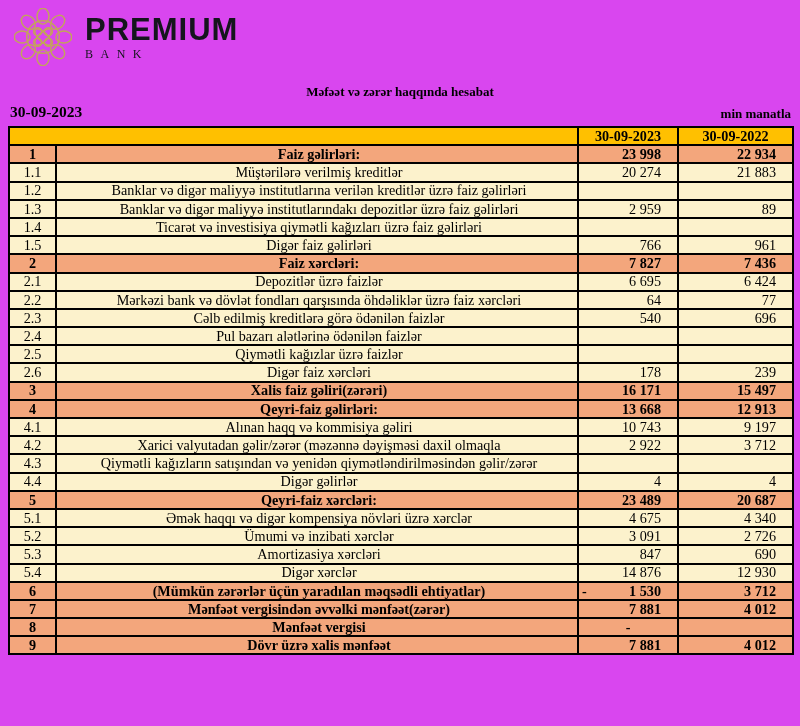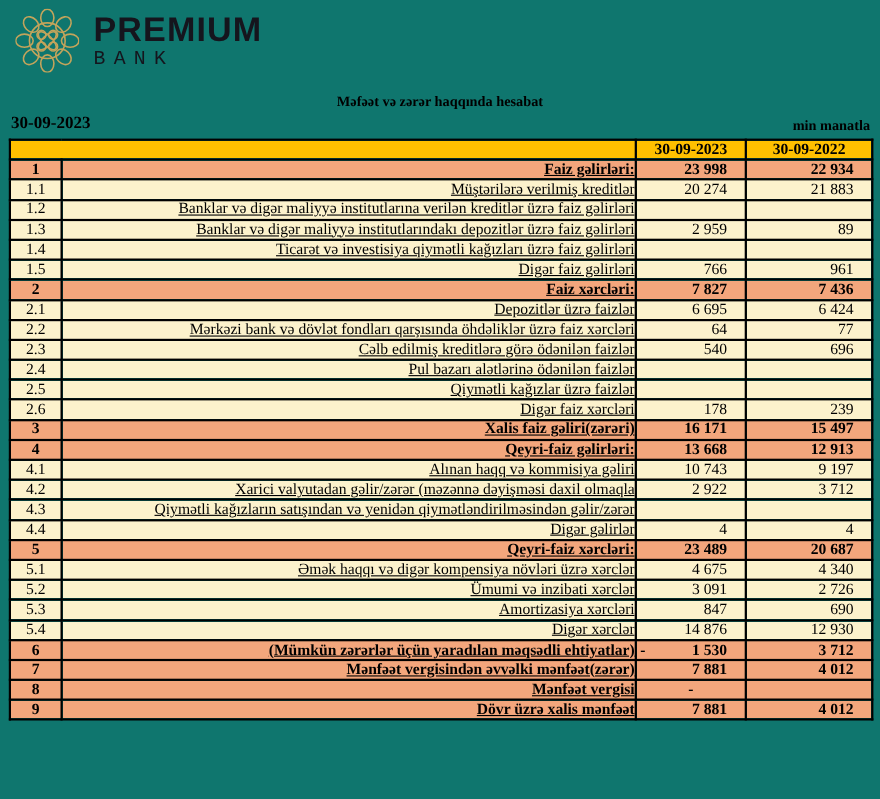--- a/index.html
+++ b/index.html
@@ -1,50 +1,50 @@
 <!DOCTYPE html>
 <html style="--gold: #FFC000; --salmon: #F3A67C; --cream: #FCF2CC;"><head>
 <meta charset="utf-8">
 <style>
   * { margin:0; padding:0; box-sizing:border-box; }
   html,body { background:#ffffff; }
   .page {
-    position:relative; width:800px; height:726px; background:#0f766e;
+    position:relative; width:800px; height:726px; background:#d946ef;
     font-family:"Liberation Serif", serif; color:#000; overflow:hidden;
   }
   
   .logo { position:absolute; top:8px; left:14px; display:flex; align-items:center; gap:13px; }
   .emblem { width:58px; height:58px; }
   .brand { display:flex; flex-direction:column; justify-content:center; }
   .brand-top {
     font-family:"Liberation Sans", sans-serif; font-weight:bold; font-size:31px;
     letter-spacing:1px; color:#15151d; line-height:1;
   }
   .brand-bottom {
-    font-family:Liberation Mono, monospace; font-size:18px; letter-spacing:7.5px;
+    font-family:Liberation Serif, serif; font-size:12px; letter-spacing:7.5px;
     color:#15151d; line-height:1; margin-top:3px;
   }
   
   .title { position:absolute; top:84px; left:0; width:100%; text-align:center; font-weight:bold; font-size:13px; }
   .meta-date { position:absolute; top:103px; left:10px; font-weight:bold; font-size:15.5px; }
   .meta-unit { position:absolute; top:106px; right:9px; font-weight:bold; font-size:13px;text-align:center; }
   
   table.report {
     position:absolute; top:126px; left:8px; width:784px;
     border-collapse:collapse; table-layout:fixed; font-size:14.2px;
   }
   .report th, .report td {
     border:2px solid #000; height:18.2px; line-height:1.02;
     overflow:hidden; white-space:nowrap; padding:0;
   }
   .report th { background:var(--gold,#FFC000); font-weight:bold; text-align:center; font-size:14.2px; }
   tr.section td { background:var(--salmon,#F3A67C); font-weight:bold; }
   tr.detail  td { background:var(--cream,#FCF2CC); font-weight:normal; }
   .c-no    { text-align:center; }
-  .c-label { text-align:right; padding-left:4px !important;text-decoration:underline; }
+  .c-label { text-align:center; padding-left:4px !important; }
   .c-val   { text-align:right; padding-right:16px !important; }
   .c-val.dash-center { text-align:center; padding-right:0 !important; }
   .c-val .neg { float:left; margin-left:3px; }
 </style>
 </head>
 <body>
 
 <div class="page">
 
   <div class="logo">

